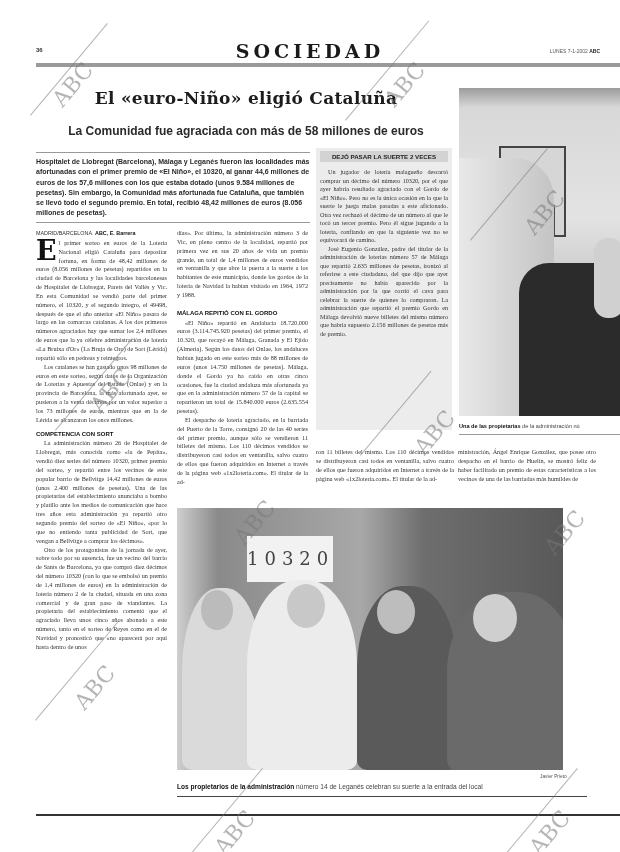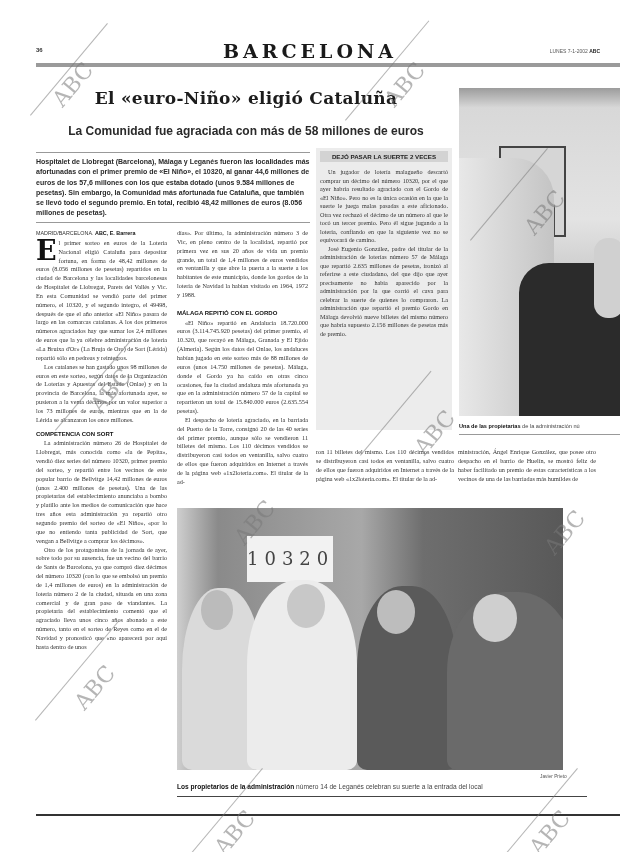--- a/index.html
+++ b/index.html
@@ -46,21 +46,21 @@
   .caption2 b { color: #111; }
   .cap-rule2 { left: 177px; top: 796px; width: 410px; height: 1px; background: #444; }
   .bottom-rule { left: 36px; top: 814px; width: 584px; height: 2px; background: #333; }
   .wm { position: absolute; font-family: "DejaVu Serif", serif; font-size: 22px; color: rgba(120,120,120,0.55); transform: rotate(-50deg); pointer-events: none; }
   .wm-line { position: absolute; height: 1px; background: rgba(120,120,120,0.55); transform-origin: 0 0; pointer-events: none; }
 </style>
 </head>
 <body>
 
 <div class="abs page-num">36</div>
-<div class="abs section-title">BARCELONA</div>
+<div class="abs section-title">SOCIEDAD</div>
 <div class="abs dateline">
   <span>LUNES 7-1-2002</span>
   <b>ABC</b>
 </div>
 <div class="abs section-rule"></div>
 
 <div class="abs headline">El «euro-Niño» eligió Cataluña</div>
 <div class="abs subhead">La Comunidad fue agraciada con más de 58 millones de euros</div>
 <div class="abs lead-box">Hospitalet de Llobregat (Barcelona), Málaga y Leganés fueron las localidades más afortunadas con el primer premio de «El Niño», el 10320, al ganar 44,6 millones de euros de los 57,6 millones con los que estaba dotado (unos 9.584 millones de pesetas). Sin embargo, la Comunidad más afortunada fue Cataluña, que también se llevó todo el segundo premio. En total, recibió 48,42 millones de euros (8.056 millones de pesetas).</div>
 

